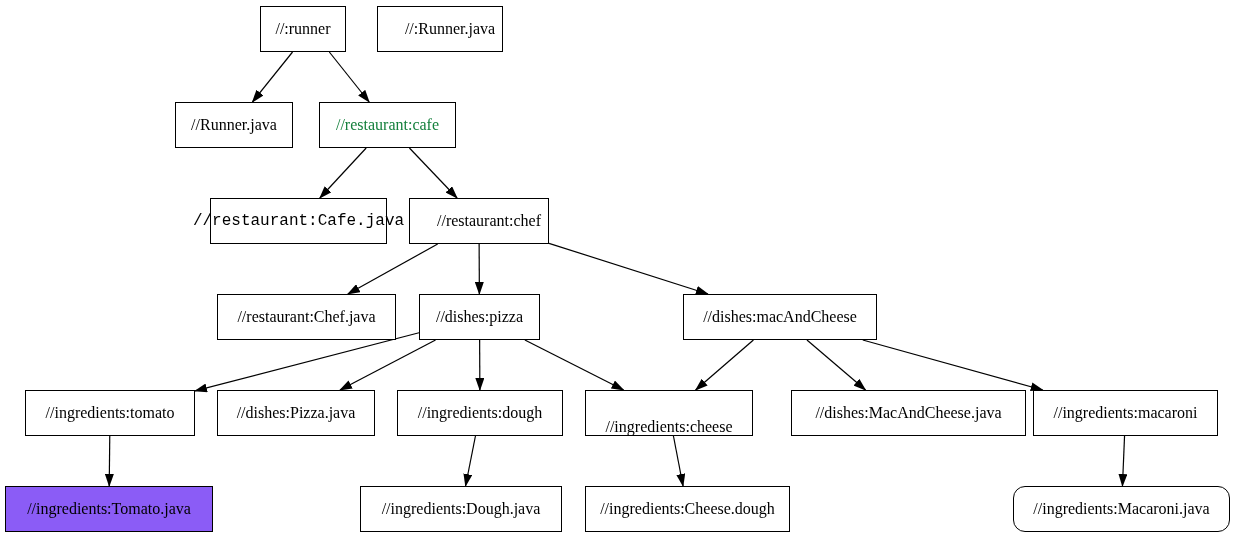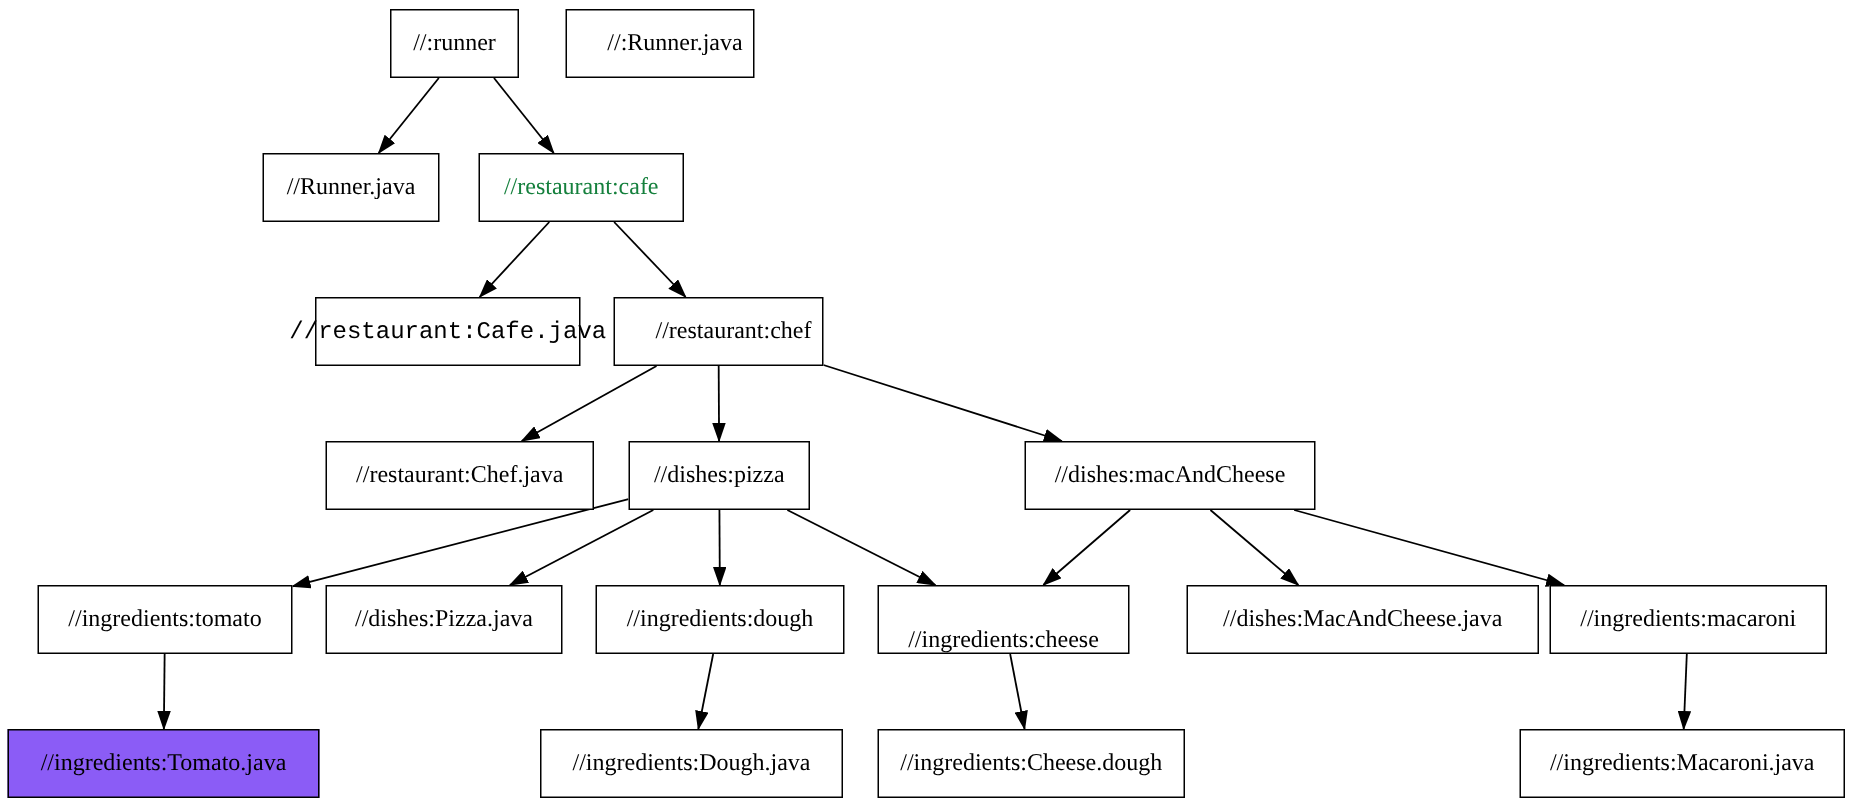--- a/index.html
+++ b/index.html
@@ -110,17 +110,17 @@
       </div>
       <div class="node" style="left: 5px; top: 486px; width: 208px; height: 46px; border-color: rgb(0, 0, 0); background: #8b5cf6; color: rgb(0, 0, 0);">
         <span>//ingredients:Tomato.java</span>
       </div>
       <div class="node" style="left: 360px; top: 486px; width: 202px; height: 46px; border-color: rgb(0, 0, 0); background: rgb(255, 255, 255); color: rgb(0, 0, 0);">
         <span>//ingredients:Dough.java</span>
       </div>
       <div class="node" style="left: 585px; top: 486px; width: 205px; height: 46px; border-color: rgb(0, 0, 0); background: rgb(255, 255, 255); color: rgb(0, 0, 0);">
         <span>//ingredients:Cheese.dough</span>
       </div>
-      <div class="node" style="left: 1013px; top: 486px; width: 217px; height: 46px; border-color: rgb(0, 0, 0); background: rgb(255, 255, 255); color: rgb(0, 0, 0);">
+      <div class="node" style="left: 1013px; top: 486px; width: 217px; height: 46px; border-color: rgb(0, 0, 0); background: rgb(255, 255, 255); color: rgb(0, 0, 0); border-radius: 12px;">
         <span>//ingredients:Macaroni.java</span>
       </div>
     </div>
 </div>
 
 </body></html>

